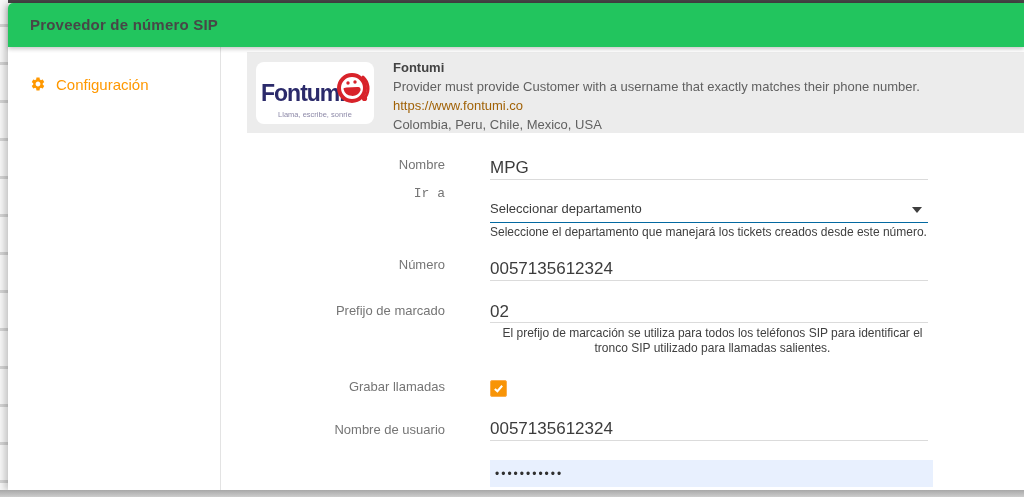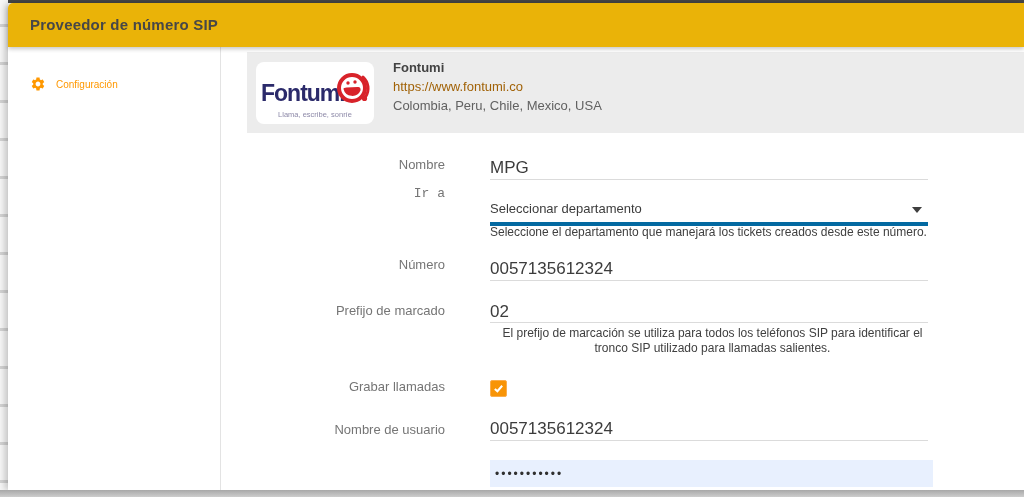--- a/index.html
+++ b/index.html
@@ -12,46 +12,46 @@
 
   
   .left-strip{left:0;top:0;width:8px;height:497px;background:#f7f7f7;
     background-image:repeating-linear-gradient(to bottom,transparent 0 24px,rgba(120,120,120,.28) 24px 27px,transparent 27px 38px);}
   .bottom-strip{left:0;top:490px;width:1024px;height:7px;background:linear-gradient(#a8a8a8,#cdcdcd);}
   .top-strip{left:8px;top:0;width:1016px;height:3px;background:#474747;}
 
   
   .modal-bg{left:8px;top:3px;width:1016px;height:487px;background:#ffffff;
     border-top-left-radius:5px;box-shadow:-3px 0 7px rgba(0,0,0,.22);}
-  .dialog-header{left:8px;top:3px;width:1016px;height:44px;background:#eab308;
+  .dialog-header{left:8px;top:3px;width:1016px;height:44px;background:#22c55e;
     border-top-left-radius:5px;box-shadow:0 2px 4px rgba(0,0,0,.22);z-index:5;}
   .dialog-title{position:absolute;left:22px;top:13px;font-size:15px;font-weight:bold;color:#474747;letter-spacing:.2px;}
 
   .v-divider{left:220px;top:47px;width:1px;height:443px;background:#e3e3e3;z-index:2;}
 
   
   .sidebar-item{left:30px;top:74px;height:20px;display:flex;align-items:center;gap:10px;cursor:pointer;z-index:3;}
-  .sidebar-item .lbl{font-size:10px;color:#ff9800;}
+  .sidebar-item .lbl{font-size:15px;color:#ff9800;}
 
   
   .provider-box{left:247px;top:52px;width:777px;height:81px;background:#ececec;z-index:1;}
   .logo-card{position:absolute;left:9px;top:10px;width:118px;height:62px;background:#fff;border-radius:8px;}
   .provider-info{position:absolute;left:146px;top:6px;display:flex;flex-direction:column;line-height:19px;font-size:13px;}
   .provider-name{font-weight:bold;color:#424242;}
   .provider-desc{color:#616161;}
   .provider-link{color:#a16207;text-decoration:none;cursor:pointer;}
   .provider-countries{color:#616161;}
 
   
   .f-label{left:240px;width:205px;text-align:right;font-size:13px;color:#757575;z-index:2;}
   .f-input{left:490px;width:438px;height:23px;border:none;border-bottom:1px solid #dbdbdb;
     background:transparent;font-family:inherit;font-size:17px;color:#3c3c3c;padding:0;outline:none;z-index:2;}
   .f-help{left:490px;width:445px;font-size:12px;color:#404040;line-height:15px;z-index:2;}
 
-  .select-box{left:490px;width:438px;height:23px;border-bottom:4px solid #0369a1;cursor:pointer;z-index:2;}
+  .select-box{left:490px;width:438px;height:23px;border-bottom:1px solid #0369a1;cursor:pointer;z-index:2;}
   .select-box .sel-txt{position:absolute;left:0;top:2px;font-size:13px;color:#3c3c3c;}
   .select-arrow{position:absolute;right:6px;top:8px;width:0;height:0;
     border-left:5px solid transparent;border-right:5px solid transparent;border-top:6px solid #3f3f3f;}
 
   .checkbox{left:490px;top:380px;width:15px;height:15px;background:#f89406;border:1px solid #fbae4d;
     border-radius:2px;cursor:pointer;display:flex;align-items:center;justify-content:center;z-index:2;}
 
   .password-box{left:490px;top:460px;width:438px;height:27px;background:#e8f0fe;border:none;
     font-family:inherit;font-size:12px;letter-spacing:2px;color:#2f2f2f;padding:0 0 0 5px;outline:none;z-index:2;}
 </style>
@@ -88,20 +88,21 @@
         <circle cx="99" cy="20" r="1.7" fill="#d8232a"></circle>
         <path d="M87.5,27 a9,9 0 0 0 17,1.5 q0.5,-4 -3,-3.5 l-11,0.5 q-3,0 -3,1.5 z" fill="#d8232a"></path>
         <path d="M107,15 a15.5,15.5 0 0 1 2.5,20" fill="none" stroke="#d8232a" stroke-width="3" stroke-linecap="round"></path>
         <circle cx="108.5" cy="36.5" r="2.6" fill="#d8232a"></circle>
       </g>
       <text x="59" y="55" text-anchor="middle" font-family="Liberation Sans,sans-serif" font-size="7.5" fill="#8d89a8">Llama, escribe, sonríe</text>
     </svg>
   </div>
   <div class="provider-info">
     <span class="provider-name">Fontumi</span>
+    <span class="provider-desc">Provider must provide Customer with a username that exactly matches their phone number.</span>
     <a class="provider-link">https://www.fontumi.co</a>
     <span class="provider-countries">Colombia, Peru, Chile, Mexico, USA</span>
   </div>
 </div>
 
 <div class="abs f-label" style="top:157px;">Nombre</div>
 <input class="abs f-input" style="top: 156px;" value="MPG">
 
 <div class="abs f-label" style="top:186px;font-family:Liberation Mono, monospace;">Ir a</div>
 <div class="abs select-box" style="top:199px;">

